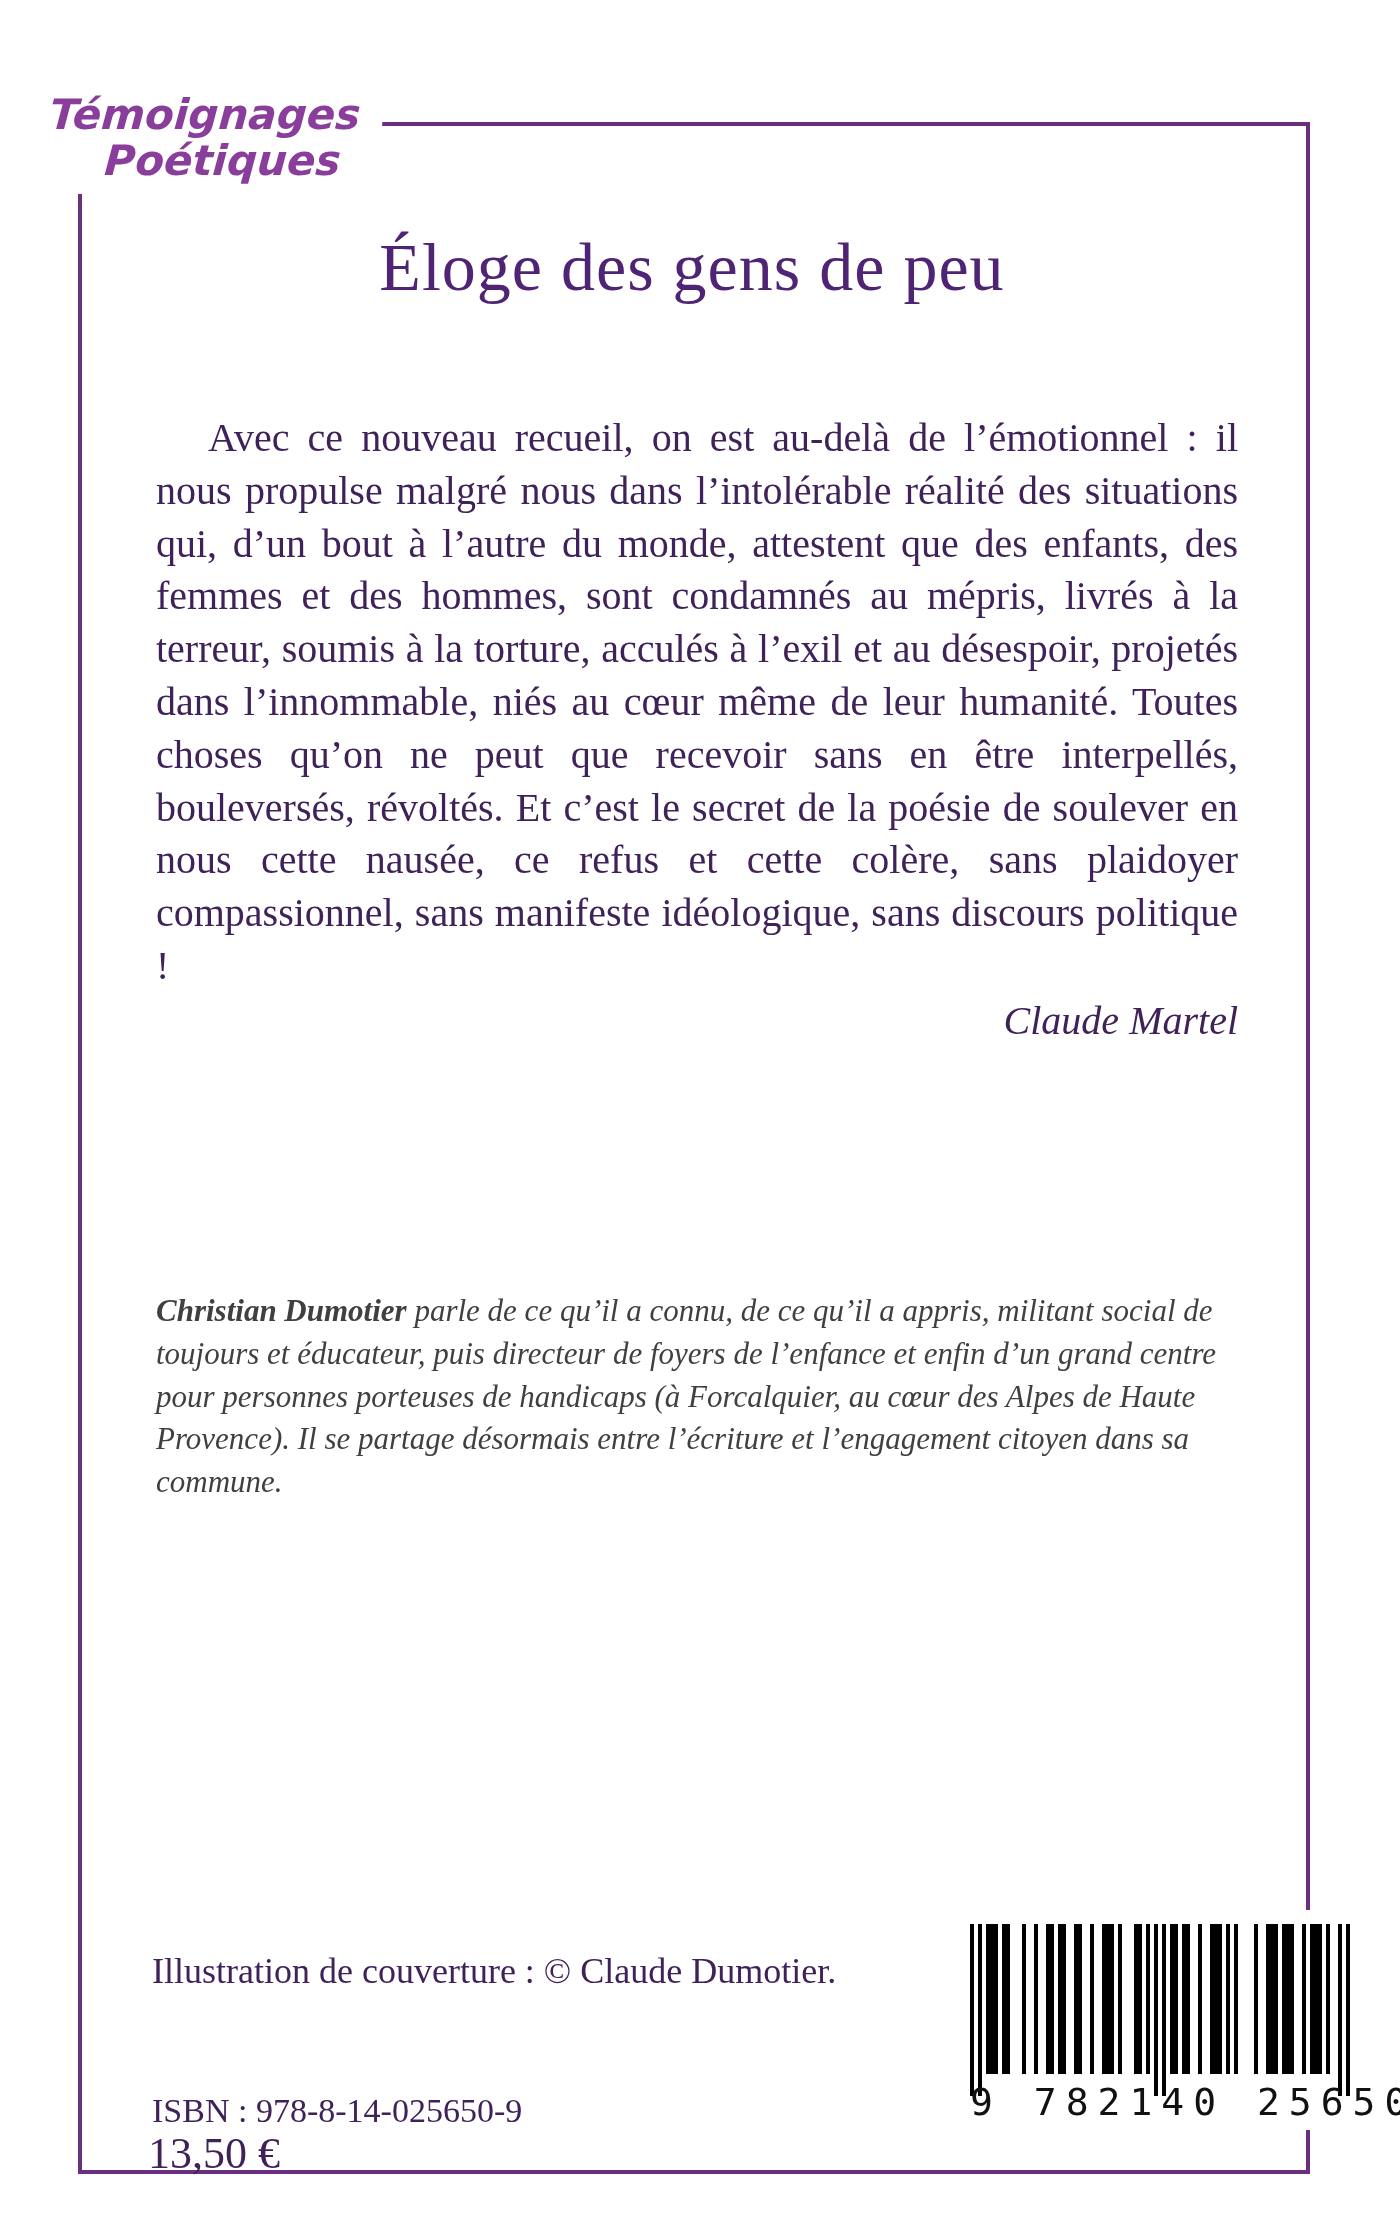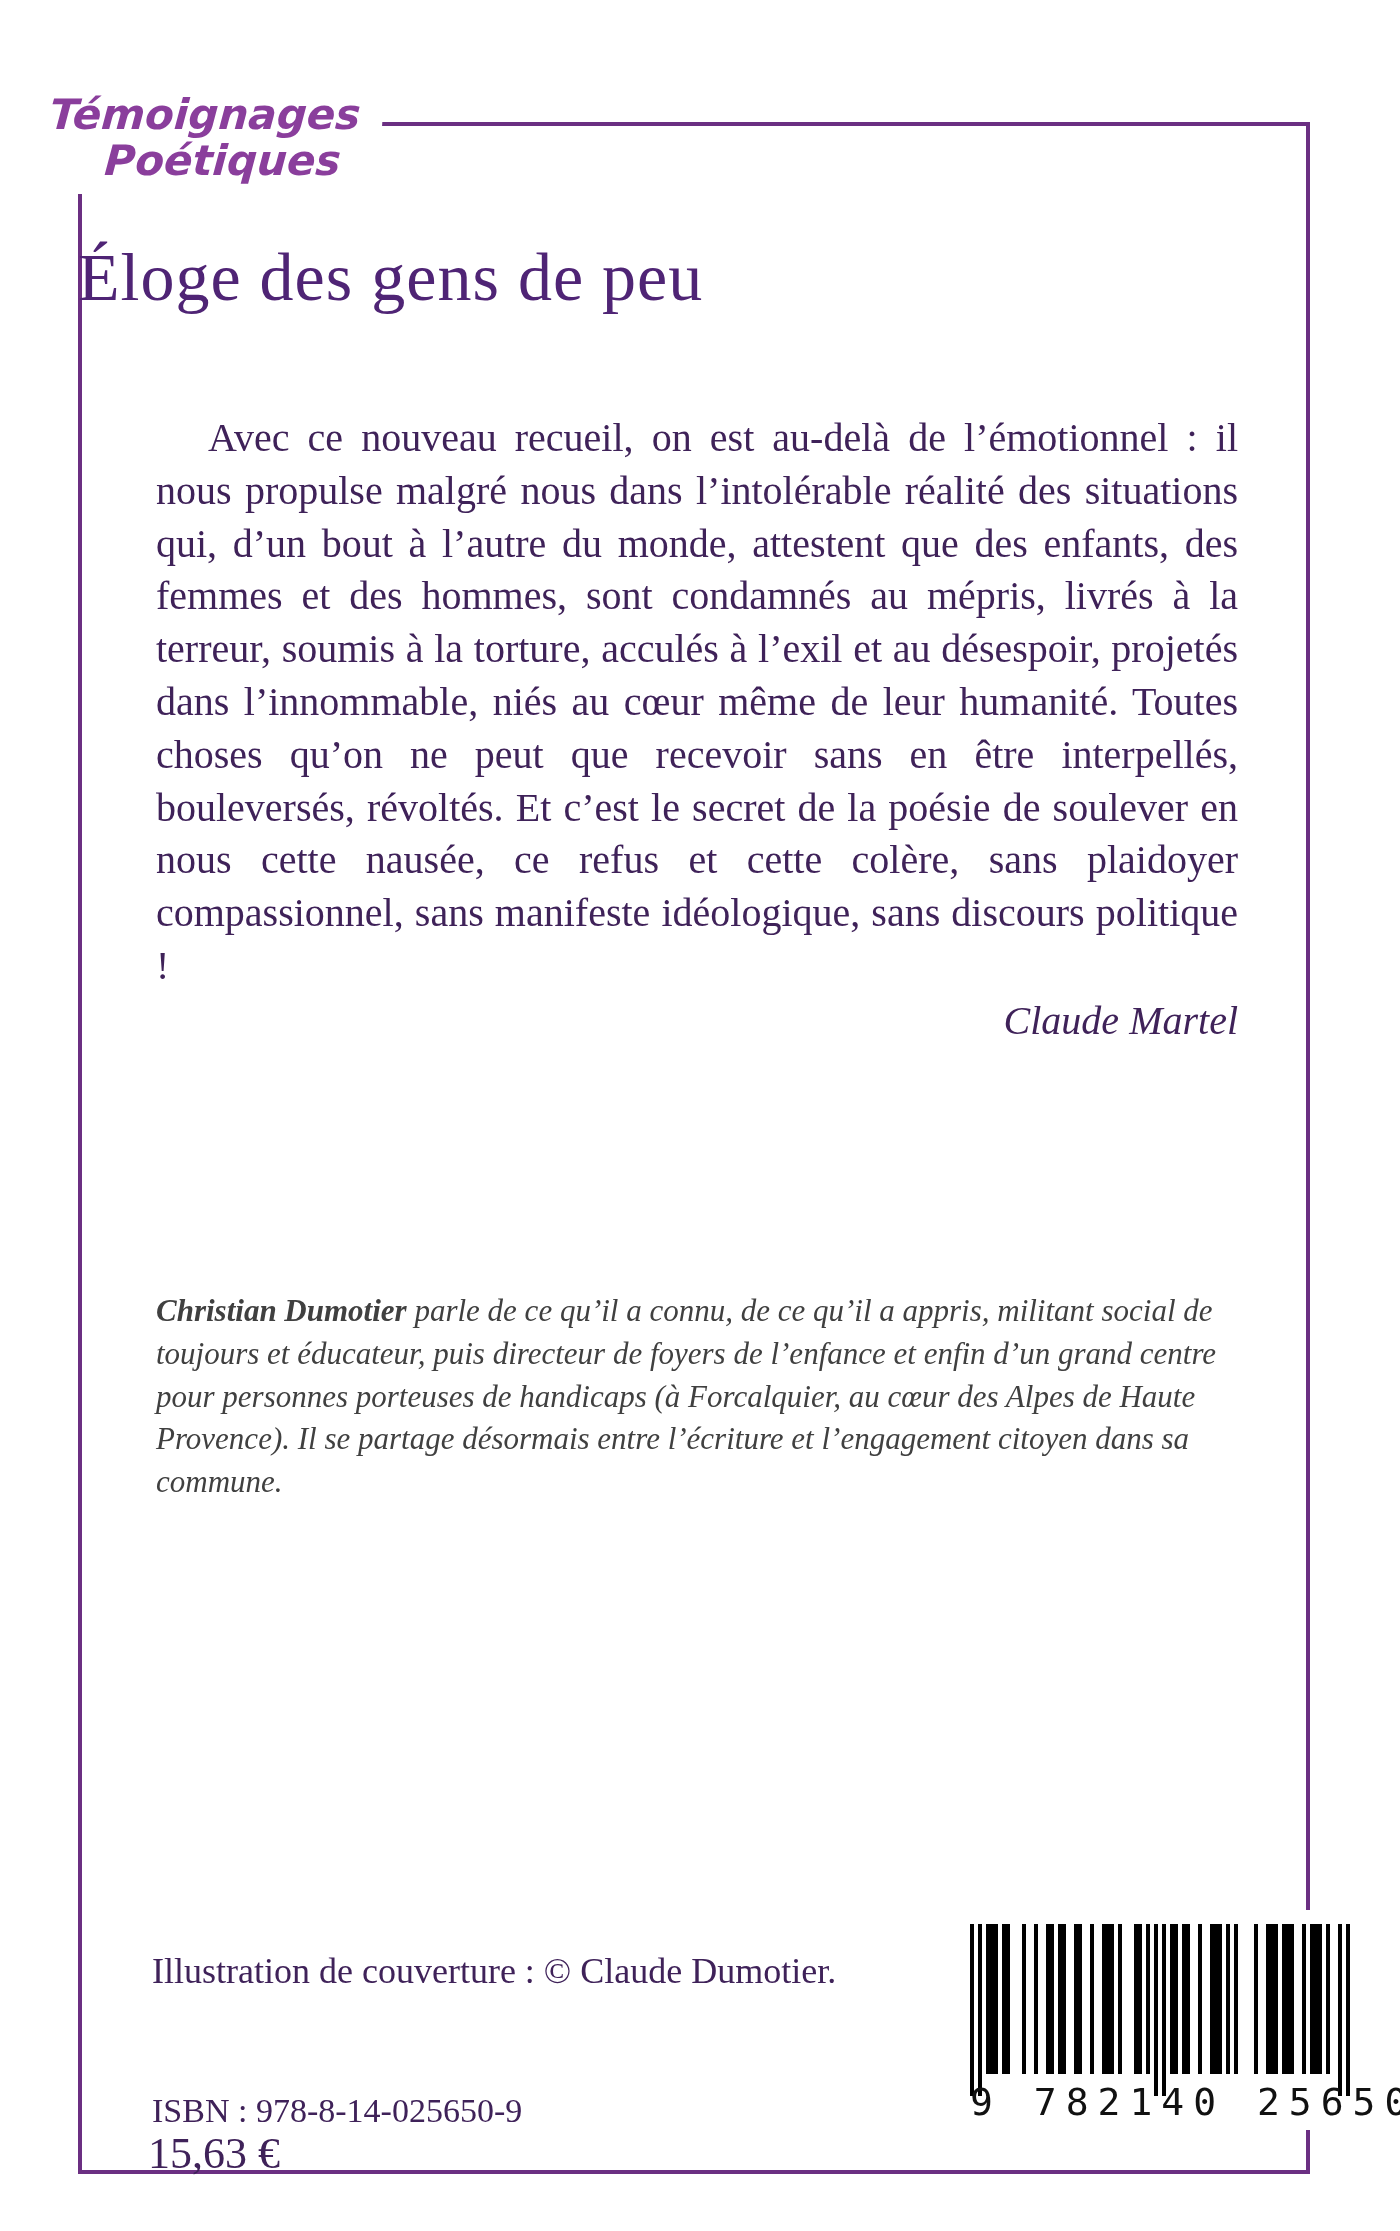--- a/index.html
+++ b/index.html
@@ -25,23 +25,24 @@
     color:#8a3e9c;
     font-family:"DejaVu Sans", sans-serif;
     font-style:italic;
     font-weight:700;
     transform:skewX(-4deg);
   }
   .imprint-line1{font-size:42px;line-height:1.1;}
   .imprint-line2{font-size:42px;line-height:1.1;margin-left:58px;}
   .title{
     position:absolute;
-    left:78px;top:238px;
+    left:78px;top:228px;
     width:1228px;
     margin:0;
+    text-align:center;
     font-size:68px;
     font-weight:400;
     letter-spacing:1px;
     color:#4f2475;
   }
   .review{
     position:absolute;
     left:156px;top:412px;
     width:1082px;
     color:#3f2259;
@@ -128,21 +129,21 @@
     <p class="signature">Claude Martel</p>
   </div>
 
   <div class="bio">
     <p><span class="bio-name">Christian Dumotier</span> <span>parle de ce qu’il a connu, de ce qu’il a appris, militant social de toujours et éducateur, puis directeur de foyers de l’enfance et enfin d’un grand centre pour personnes porteuses de handicaps (à Forcalquier, au cœur des Alpes de Haute Provence). Il se partage désormais entre l’écriture et l’engagement citoyen dans sa commune.</span></p>
   </div>
 
   <div class="credit">Illustration de couverture : © Claude Dumotier.</div>
 
   <div class="isbn">ISBN : 978-8-14-025650-9</div>
-  <div class="price">15,63 €</div>
+  <div class="price">13,50 €</div>
 
   <div class="barcode-block">
     <div id="barcode-bars" class="bars">
         <div class="module black guard"></div>
         <div class="module guard"></div>
         <div class="module black guard"></div>
         <div class="module"></div>
         <div class="module black"></div>
         <div class="module black"></div>
         <div class="module black"></div>

